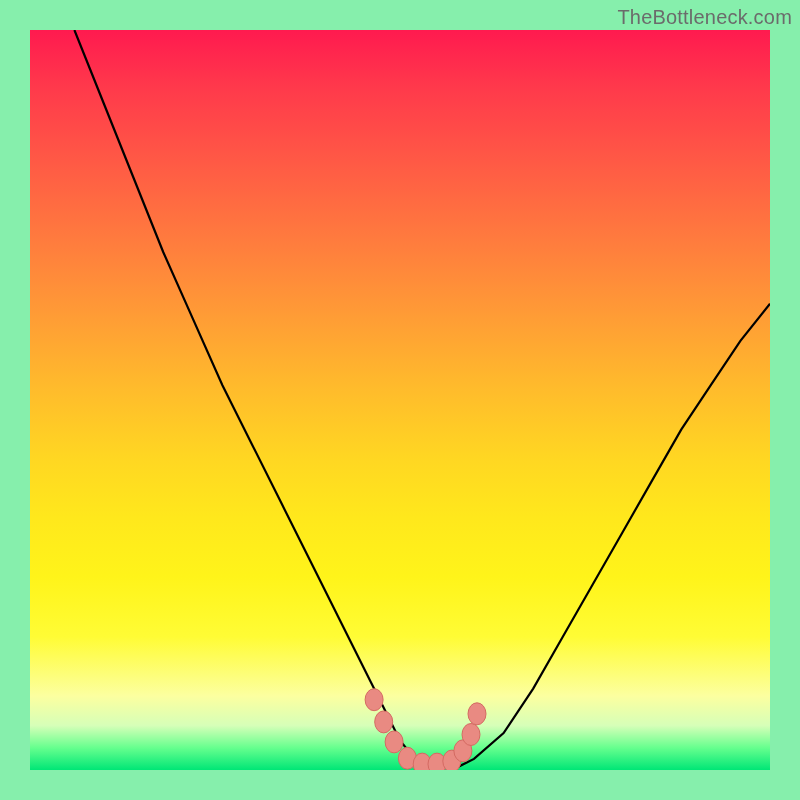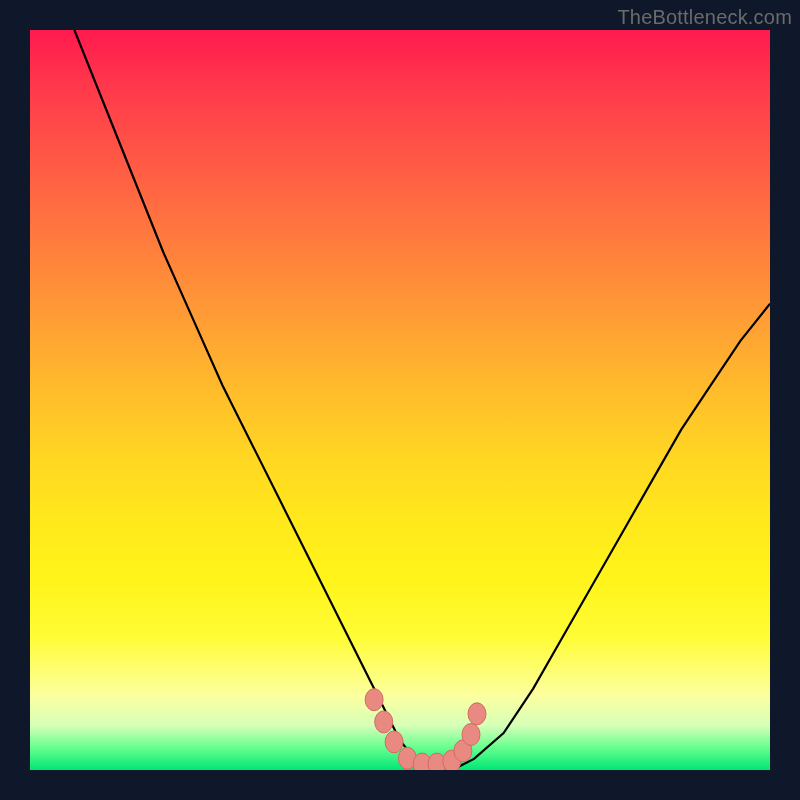--- a/index.html
+++ b/index.html
@@ -9,21 +9,21 @@
     height: 800px;
     overflow: hidden;
     background: #000;
     font-family: Arial, Helvetica, sans-serif;
   }
   .frame {
     position: absolute;
     left: 0; top: 0;
     width: 800px;
     height: 800px;
-    background: #0f172a;
+    background: #86efac;
   }
   .plot {
     position: absolute;
     left: 30px;
     top: 30px;
     width: 740px;
     height: 740px;
     
     background: linear-gradient(to bottom,
       #ff1a4f 0%,

